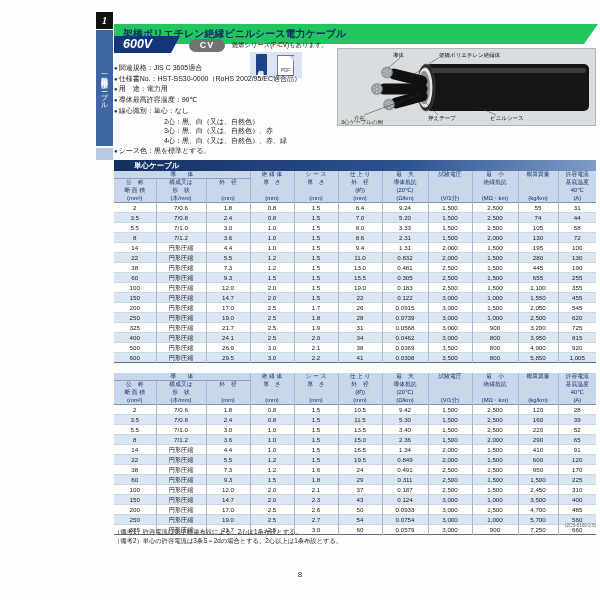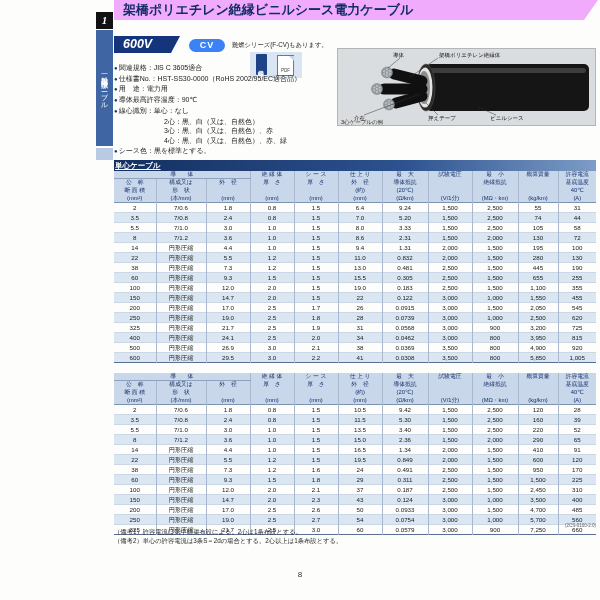--- a/index.html
+++ b/index.html
@@ -6,47 +6,47 @@
   .page{position:relative;width:600px;height:600px;background:#fdfdfc;overflow:hidden;
         font-family:"Liberation Sans","DejaVu Sans",sans-serif;color:#1a1a1a;}
   
   .chapter-box{position:absolute;left:96px;top:12px;width:17px;height:17px;background:#111;
         color:#fff;font:italic bold 11px "Liberation Serif",serif;text-align:center;line-height:17px;}
   .side-strip{position:absolute;left:96px;top:30px;width:17px;height:116px;background:#3f66a3;
         color:#fff;font-size:7px;letter-spacing:1px;writing-mode:vertical-rl;text-align:center;
         line-height:17px;}
   .side-strip-end{position:absolute;left:96px;top:148px;width:17px;height:12px;background:#b9cbe3;}
   
-  .title-band{position:absolute;left:114px;top:0;width:484px;height:20px;background:#f0abfc;
+  .title-band{position:absolute;left:114px;top:24px;width:484px;height:20px;background:#22c55e;
         clip-path:polygon(0 0,100% 0,calc(100% - 14px) 100%,0 100%);
-        color:#132c66;font-weight:bold;font-size:13px;line-height:20px;padding-left:9px;box-sizing:border-box;}
+        color:#132c66;font-weight:bold;font-size:10px;line-height:20px;padding-left:9px;box-sizing:border-box;}
   .voltage-flag{position:absolute;left:114px;top:36px;width:66px;height:17px;background:#14357c;
         clip-path:polygon(0 0,100% 0,calc(100% - 9px) 100%,0 100%);
         color:#fff;font-style:italic;font-weight:bold;font-size:12.5px;line-height:17px;padding-left:9px;box-sizing:border-box;}
-  .cv-pill{position:absolute;left:189px;top:39px;width:36px;height:13px;border-radius:7px;background:#3b82f6;
+  .cv-pill{position:absolute;left:189px;top:39px;width:36px;height:13px;border-radius:7px;background:#737373;
         color:#fff;font-weight:bold;font-size:9px;line-height:13px;text-align:center;letter-spacing:1px;}
   .series-note{position:absolute;left:232px;top:41px;font-size:6.3px;color:#222;}
   
   .spec-box{position:absolute;left:250px;top:52px;width:52px;height:26px;background:#d9e5f3;}
   .spec-badge{position:absolute;left:6px;top:2px;width:11px;height:21px;background:#1d4288;border-radius:1px;
         color:#fff;font-size:6.5px;writing-mode:vertical-rl;text-align:center;line-height:11px;}
   .pdf-icon{position:absolute;left:27px;top:3px;width:15px;height:19px;background:#fff;border:0.5px solid #777;}
   .pdf-fold{position:absolute;right:-0.5px;top:-0.5px;width:0;height:0;border-left:5px solid transparent;border-top:5px solid #c9d5e6;}
   .pdf-label{position:absolute;left:0;bottom:2px;width:100%;text-align:center;font-size:4.5px;color:#444;}
   
   .spec-list{position:absolute;left:114px;top:63px;width:230px;}
   .spec-line{font-size:7px;line-height:9.7px;white-space:nowrap;}
   .spec-line .dot{color:#17357e;font-size:6px;margin-right:1px;}
   .spec-line.indent{padding-left:50px;}
   
   .figure-box{position:absolute;left:337px;top:48px;width:259px;height:78px;background:#dadde0;border:1px solid #b5b5b5;box-sizing:border-box;}
   
   .tbl-title{position:absolute;left:114px;width:482px;height:11px;
         background:linear-gradient(90deg,#142f60 0%,#2c528f 60%,#7d9cc6 100%);
-        color:#fff;font-size:7.5px;font-weight:bold;line-height:11px;padding-left:1px;box-sizing:border-box;text-decoration:underline;}
+        color:#fff;font-size:7.5px;font-weight:bold;line-height:11px;padding-left:20px;box-sizing:border-box;}
   .tbl-host{position:absolute;left:114px;width:482px;}
   .spec-table{border-collapse:collapse;table-layout:fixed;width:482px;}
   .spec-table th{font-weight:normal;color:#14306b;background:#c9d7ea;font-size:5.8px;line-height:7.3px;padding:0;text-align:center;overflow:hidden;}
   .spec-table tr.units th{line-height:8.5px;}
   .spec-table th,.spec-table td{border-left:1px solid #a9b8ce;}
   .spec-table th:first-child,.spec-table td:first-child{border-left:none;}
   .spec-table th.grp{border-bottom:1px solid #8ea2bd;}
   .spec-table thead{border-bottom:1px solid #7e93b0;}
   .spec-table td{font-size:6.2px;color:#1a1a1a;text-align:center;height:9px;line-height:9px;padding:0;white-space:nowrap;overflow:hidden;}
   .spec-table tbody tr{border-bottom:1px solid #ccd7e5;}

